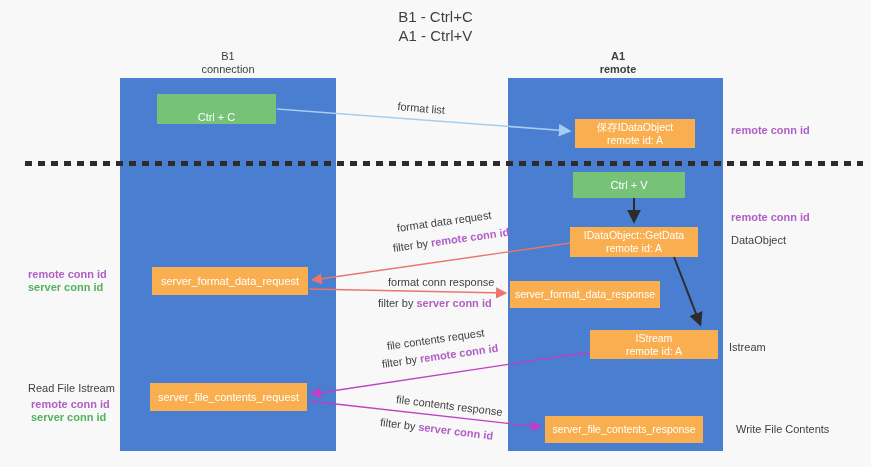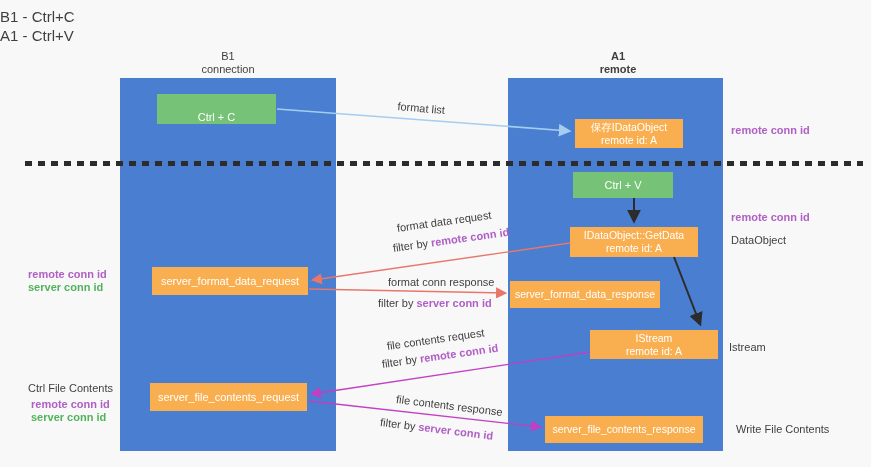--- a/index.html
+++ b/index.html
@@ -7,21 +7,21 @@
   .canvas {
     position: relative;
     width: 871px; height: 467px;
     background: var(--bg, #f8f8f8);
     font-family: "Liberation Sans", sans-serif;
     color: var(--ink, #3f3f3f);
     overflow: hidden;
   }
   .title {
     position: absolute; top: 7px; left: 0; width: 871px;
-    font-size: 15px; line-height: 19px;
+    text-align: center; font-size: 15px; line-height: 19px;
     color: var(--ink);
   }
   .col-header {
     position: absolute; top: 50px; width: 140px;
     text-align: center; font-size: 11px; line-height: 13px;
     color: var(--ink);
   }
   .col-header.left  { left: 158px; }
   .col-header.right { left: 548px; font-weight: bold; }
   .column {
@@ -85,26 +85,26 @@
 
   <div class="column left"></div>
   <div class="column right"></div>
 
   <div class="dashed-divider"></div>
 
   <div class="node green" style="left:157px; top:94px; width:119px; height:30px;justify-content:flex-end;">
     <div>Ctrl + C</div>
   </div>
 
-  <div class="node orange small" style="left:575px; top:119px; width:108px; height:29px;">
+  <div class="node orange small" style="left:575px; top:119px; width:120px; height:29px;">
     <div>保存IDataObject</div>
     <div>remote id: A</div>
   </div>
 
-  <div class="node green" style="left:573px; top:172px; width:100px; height:26px;">
+  <div class="node green" style="left:573px; top:172px; width:112px; height:26px;">
     <div>Ctrl + V</div>
   </div>
 
   <div class="node orange small" style="left:570px; top:227px; width:128px; height:30px;">
     <div>IDataObject::GetData</div>
     <div>remote id: A</div>
   </div>
 
   <div class="node orange" style="left:152px; top:267px; width:156px; height:28px;">
     <div>server_format_data_request</div>
@@ -128,21 +128,21 @@
   </div>
 
   <div class="side-label purple" style="left:731px; top:124px;">remote conn id</div>
   <div class="side-label purple" style="left:731px; top:211px;">remote conn id</div>
   <div class="side-label" style="left:731px; top:234px;">DataObject</div>
   <div class="side-label" style="left:729px; top:341px;">Istream</div>
   <div class="side-label" style="left:736px; top:423px;">Write File Contents</div>
 
   <div class="side-label purple" style="left:28px; top:268px;">remote conn id</div>
   <div class="side-label greenl" style="left:28px; top:281px;">server conn id</div>
-  <div class="side-label" style="left:28px; top:382px;">Ctrl File Contents</div>
+  <div class="side-label" style="left:28px; top:382px;">Read File Istream</div>
   <div class="side-label purple" style="left:31px; top:398px;">remote conn id</div>
   <div class="side-label greenl" style="left:31px; top:411px;">server conn id</div>
 
   <div class="edge-label rot-pos5" style="left:398px; top:100px;">format list</div>
 
   <div class="edge-label rot-neg8" style="left:396px; top:222px;">format data request</div>
   <div class="edge-label rot-neg8" style="left:392px; top:242px;">
     <span class="fb">filter by</span><span class="purple">remote conn id</span>
   </div>
 

